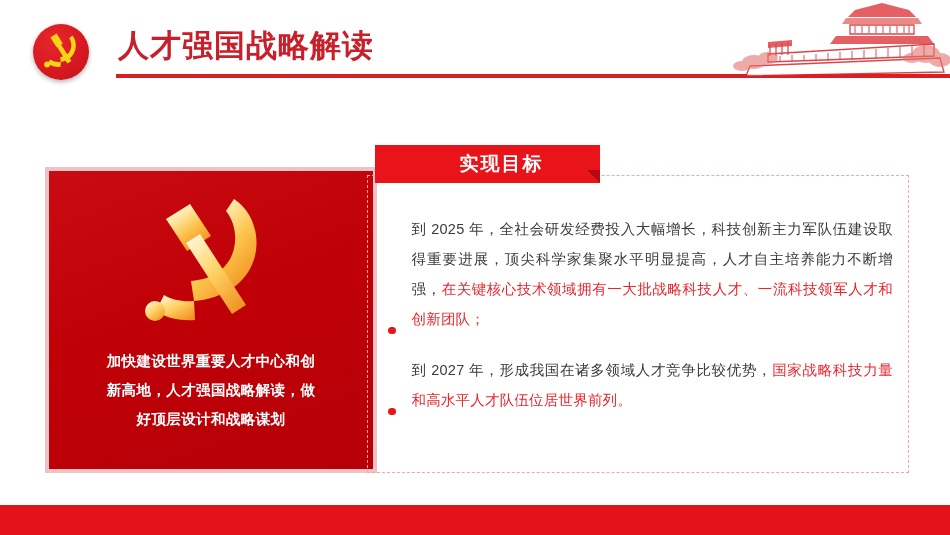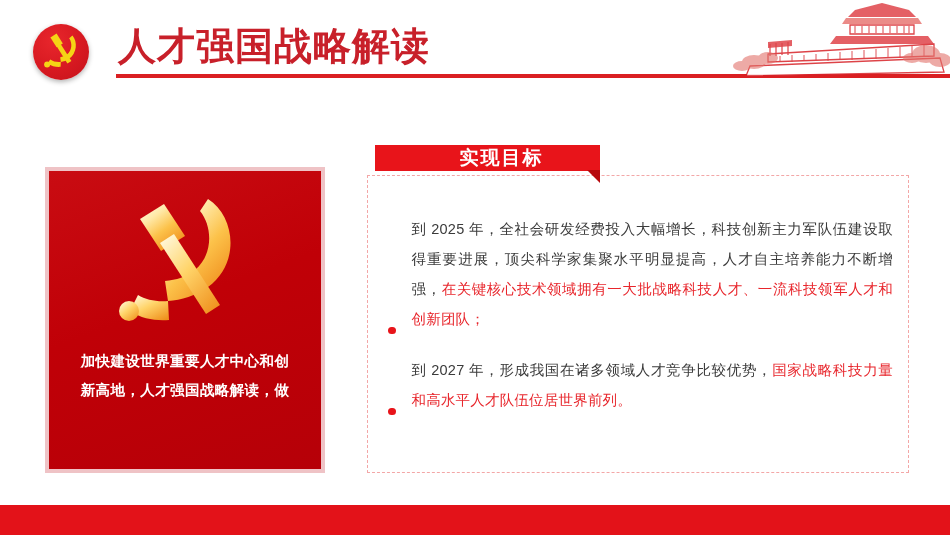--- a/index.html
+++ b/index.html
@@ -45,21 +45,21 @@
   }
   #party-emblem-badge svg {
     position: absolute;
     left: 0; top: 0;
   }
 
   #header-title {
     position: absolute;
     left: 118px;
     top: 26px;
-    font-size: 38px;
+    font-size: 31px;
     font-weight: 700;
     letter-spacing: 1px;
     color: #c8202a;
     white-space: nowrap;
     line-height: 40px;
   }
 
   #header-rule {
     position: absolute;
     left: 116px;
@@ -76,21 +76,21 @@
     width: 300px;
     height: 84px;
     opacity: 0.95;
   }
 
   
   #left-card {
     position: absolute;
     left: 45px;
     top: 167px;
-    width: 280px;
+    width: 332px;
     height: 306px;
     background: #efc3c6;
     padding: 4px;
     box-sizing: border-box;
   }
   #left-card-inner {
     position: relative;
     width: 100%;
     height: 100%;
     background: linear-gradient(160deg, #c90c12 0%, #c00007 45%, #b60008 100%);
@@ -128,21 +128,21 @@
     height: 298px;
     border: 1px dashed #f3a7a7;
     box-sizing: border-box;
   }
 
   #goal-banner {
     position: absolute;
     left: 375px;
     top: 145px;
     width: 225px;
-    height: 26px;
+    height: 38px;
     background: #e8141a;
     display: flex;
     align-items: center;
     justify-content: center;
   }
   #goal-banner-label {
     color: #ffffff;
     font-size: 19px;
     font-weight: 700;
     letter-spacing: 2px;
@@ -301,20 +301,21 @@
             <path d="M28 28 L 52 13 L 73 45 L 49 60 Z" fill="url(#goldGrad)"></path>
 
             <path d="M48 52 L 62 43 L 108 114 L 94 123 Z" fill="url(#goldGrad2)"></path>
           </g>
         </svg>
       </div>
 
       <div id="left-card-text">
         <div>加快建设世界重要人才中心和创</div>
         <div>新高地，人才强国战略解读，做</div>
+        <div>好顶层设计和战略谋划</div>
       </div>
 
     </div>
   </div>
 
   <div id="right-panel"></div>
 
   <div id="goal-banner">
     <span id="goal-banner-label">实现目标</span>
   </div>

